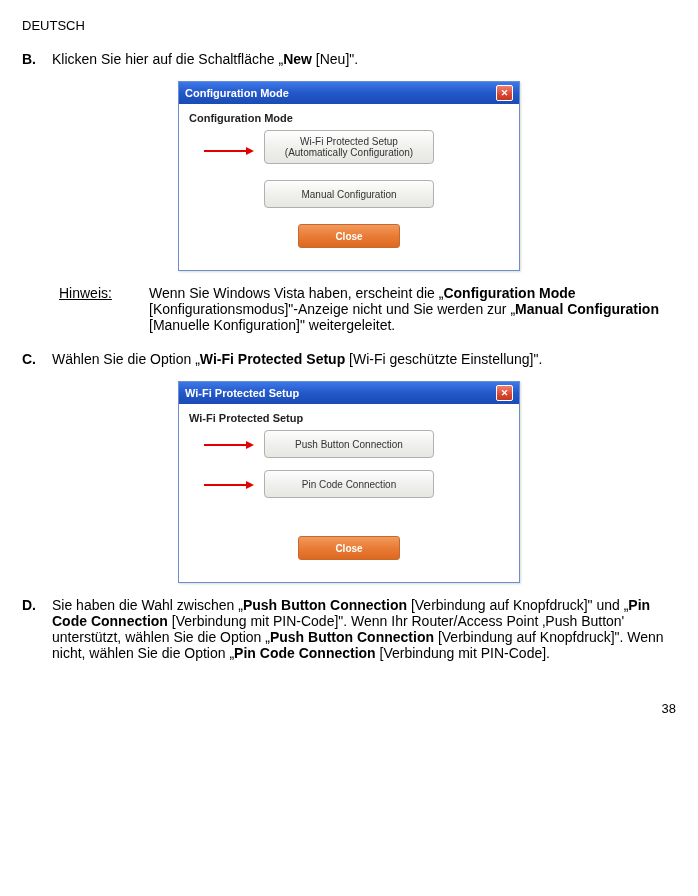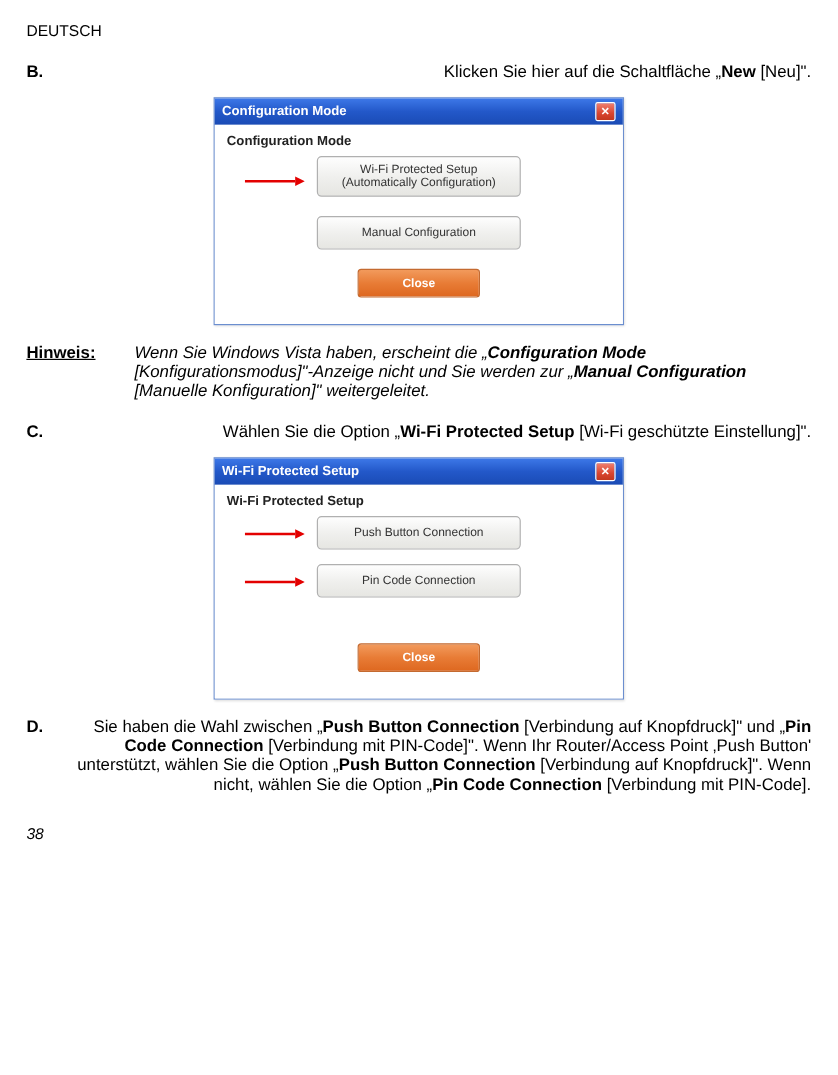--- a/index.html
+++ b/index.html
@@ -20,36 +20,35 @@
     display: flex;
     margin-bottom: 14px;
   }
   .instr-letter {
     font-weight: bold;
     width: 30px;
     flex: none;
   }
   .instr-body {
     flex: 1;
-    text-align: right;
   }
   .bold { font-weight: bold; }
   .note-row {
     display: flex;
     margin: 12px 0 18px 0;
   }
   .note-label {
-    font-weight: bold;
+    font-weight: normal;
     text-decoration: underline;
     width: 90px;
     flex: none;
+    margin-left: 37px;
   }
   .note-body {
     flex: 1;
-    font-style: italic;
   }
   .win-wrap {
     display: flex;
     justify-content: center;
     margin: 6px 0 14px 0;
   }
   .win {
     width: 340px;
     border: 1px solid #6b8ecf;
     box-shadow: 1px 1px 2px rgba(0,0,0,0.15);
@@ -135,24 +134,23 @@
     font-weight: bold;
   }
   .arrow {
     position: absolute;
     left: -60px;
     width: 50px;
     height: 2px;
   }
   .arrow svg { display: block; }
   .pagenum {
-    text-align: left;
+    text-align: right;
     font-size: 13px;
-    margin-top: 26px;
-    font-style: italic;
+    margin-top: 40px;
   }
 </style>
 </head>
 <body>
 
 <div class="hdr">DEUTSCH</div>
 
 <div class="instr-row">
   <div class="instr-letter">B.</div>
   <div class="instr-body">

